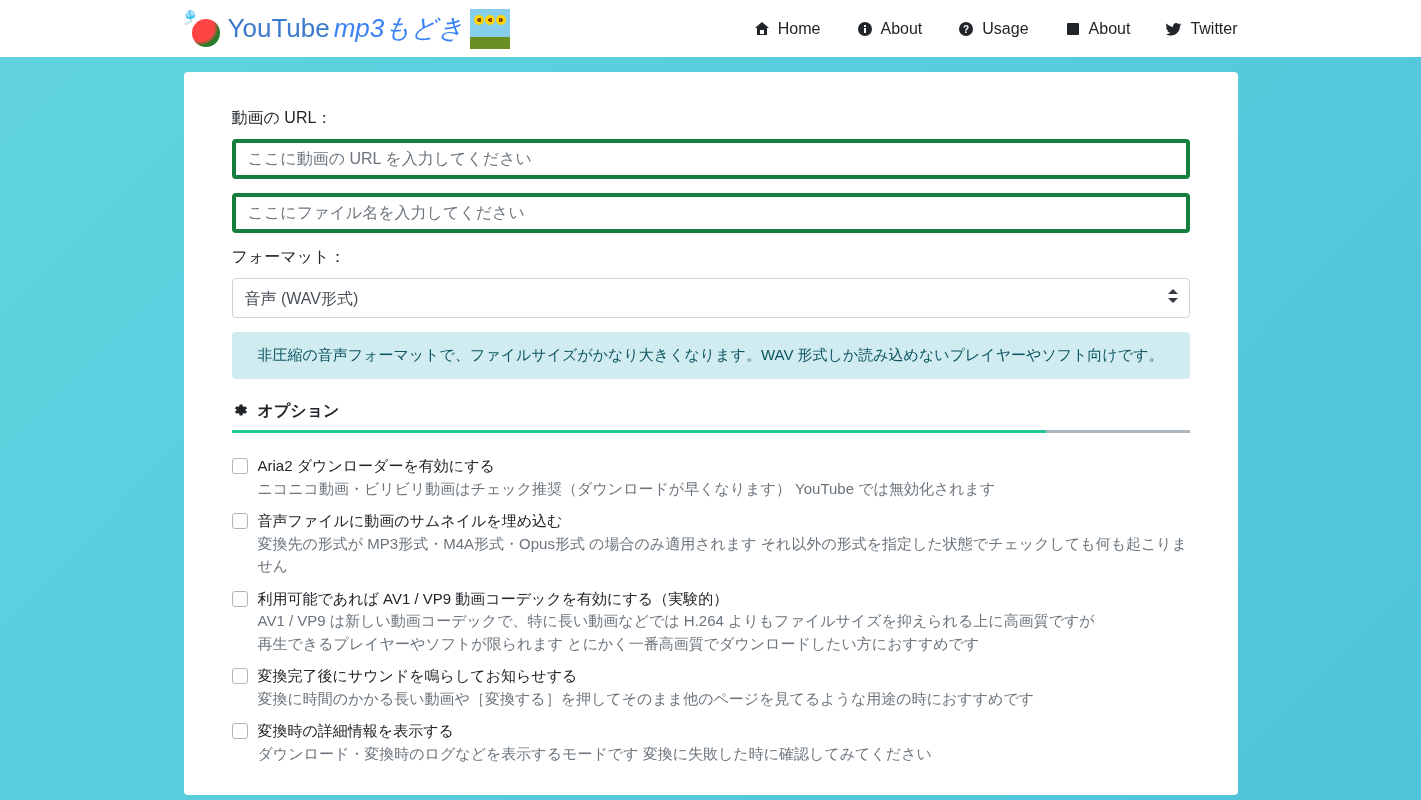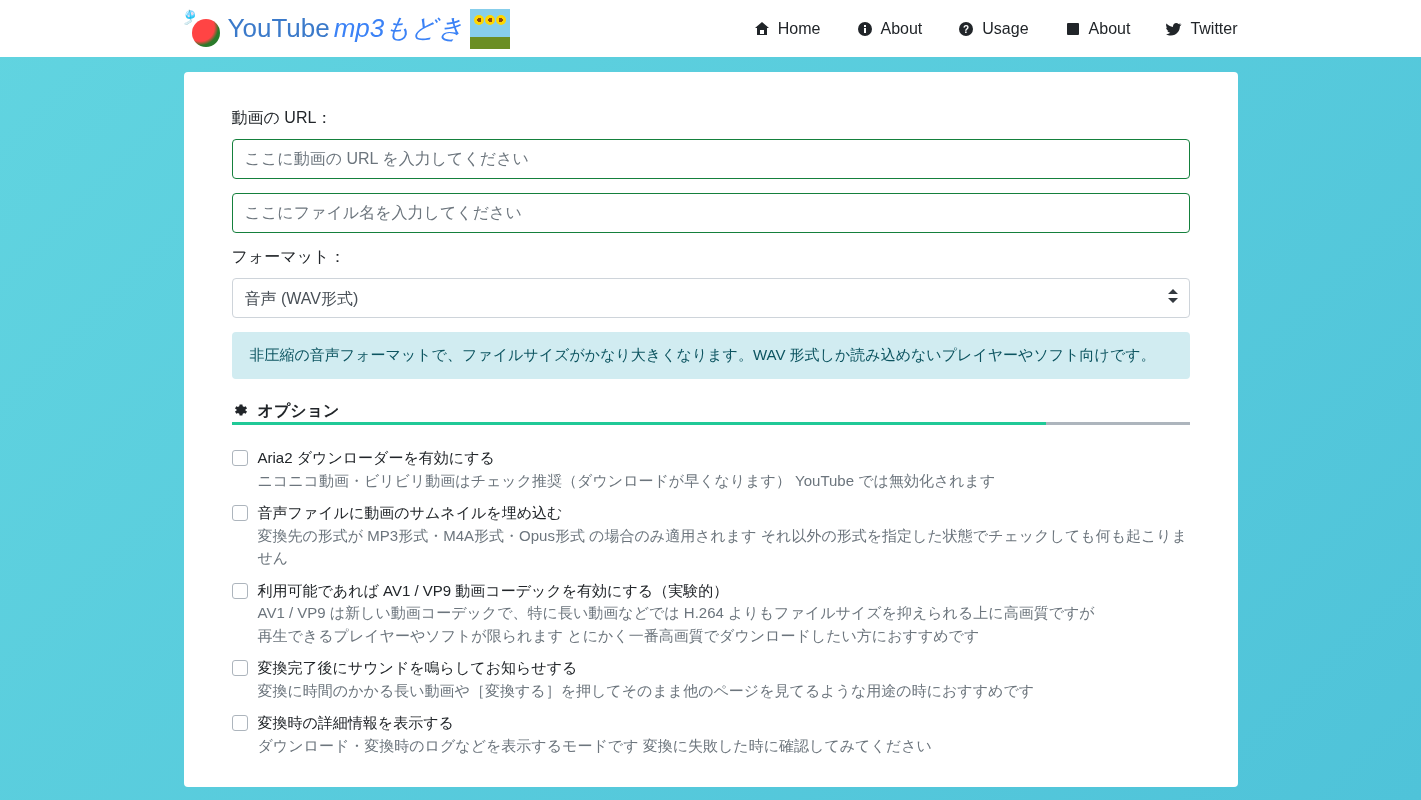--- a/index.html
+++ b/index.html
@@ -127,21 +127,21 @@
 }
 .form-label {
   color: #212529;
   font-size: 16px;
   display: block;
   margin-bottom: 10px;
 }
 .form-input {
   width: 100%;
   height: 40px;
-  border: 1px solid #15803d;
+  border: 4px solid #15803d;
   border-radius: 4px;
   padding: 8px 12px;
   font-size: 16px;
   color: #495057;
 }
 .form-input::placeholder {
   color: #6c757d;
 }
 .form-select {
   width: 100%;
@@ -167,29 +167,30 @@
   pointer-events: none;
 }
 .info-box {
   background: #d1ecf1;
   border-radius: 4px;
   padding: 14px 18px;
   color: #0c5460;
   font-size: 15px;
   margin-top: 14px;
   margin-bottom: 22px;
+  text-align: center;
 }
 .options-header {
   display: flex;
   align-items: center;
   gap: 10px;
   font-size: 16px;
   font-weight: 600;
   color: #212529;
-  margin-bottom: 0;
+  margin-bottom: 8px;
 }
 .options-divider {
   height: 3px;
   background: #20c997;
   width: 85%;
   margin-bottom: 14px;
 }
 .options-divider-wrap {
   display: flex;
 }

